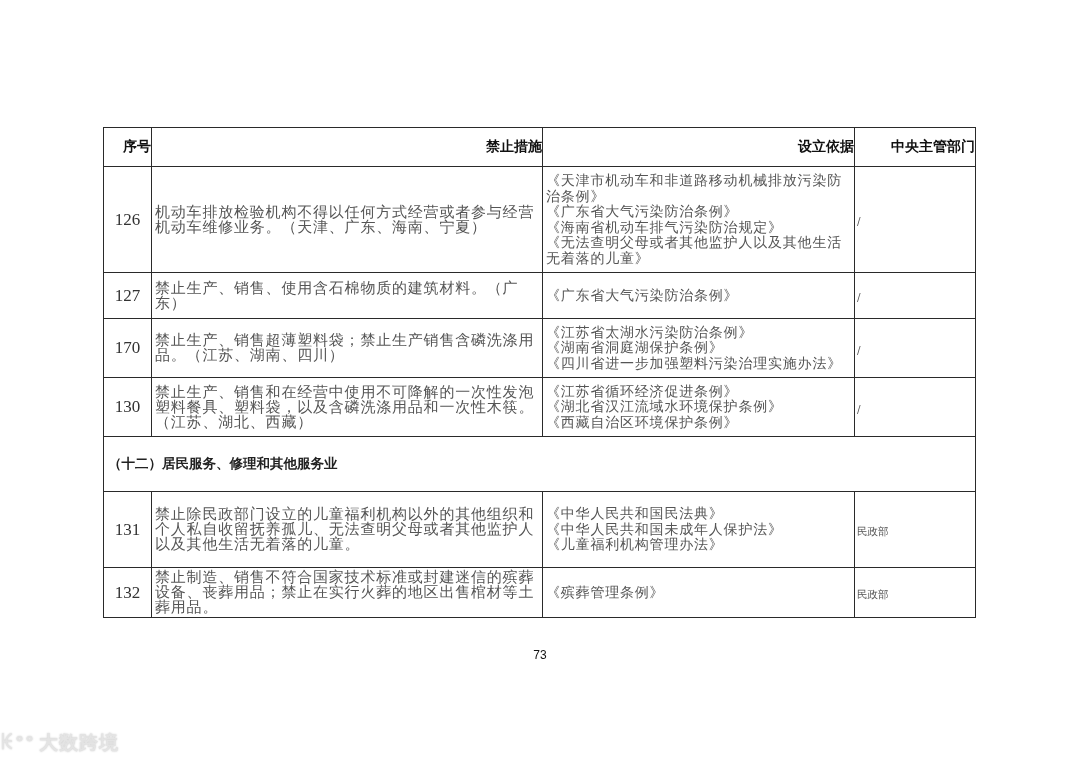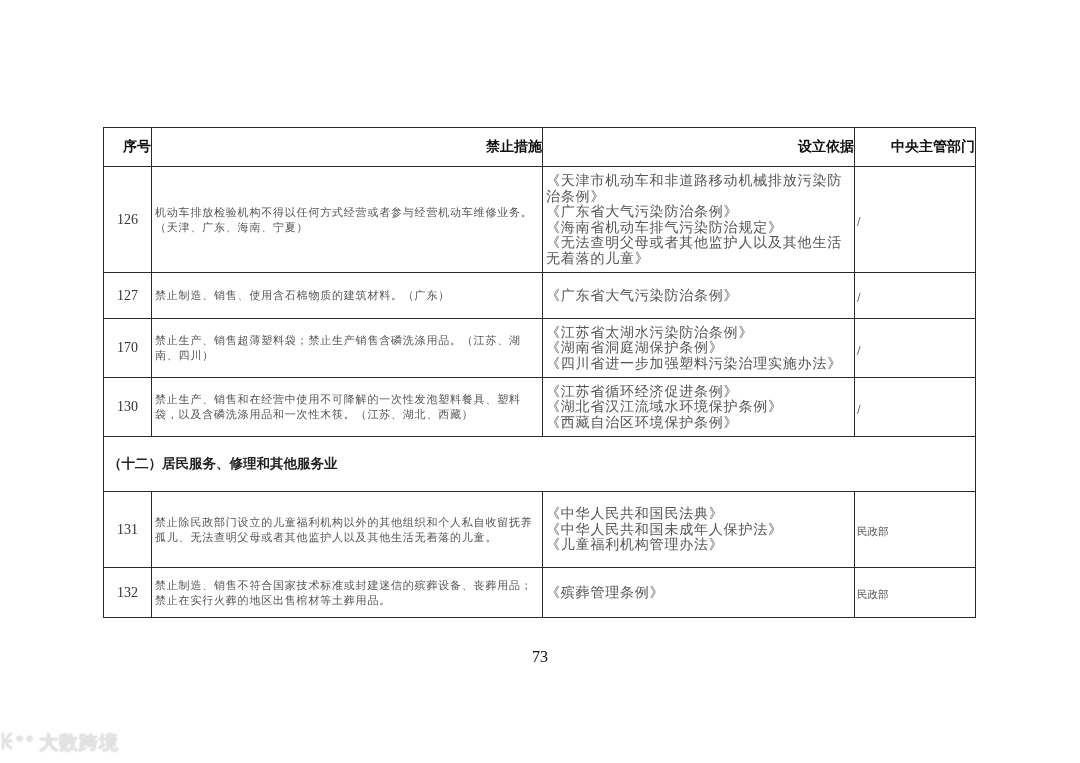--- a/index.html
+++ b/index.html
@@ -10,29 +10,29 @@
   .tbl {
     position: absolute; left: 103px; top: 127px; width: 871px;
     border-collapse: collapse; table-layout: fixed;
   }
   .tbl td, .tbl th {
     border: 1.5px solid #2a2a2a; padding: 0; vertical-align: middle;
   }
   .tbl th {
     font-size: 14px; font-weight: bold; color: #111; text-align: right; height: 38px;
   }
-  .c-no { width: 47px; text-align: center; font-size: 14px; color: #333; font-family: "Liberation Serif", serif; }
+  .c-no { width: 47px; text-align: center; font-size: 17px; color: #333; font-family: "Liberation Serif", serif; }
   .c-measure { width: 390px; }
   .c-basis { width: 311px; }
   .c-dept { width: 120px; }
-  .cell-text { font-size: 11px; line-height: 15px; color: #555; padding: 0 2px 0 3px; letter-spacing: 0.8px; }
+  .cell-text { font-size: 15px; line-height: 15px; color: #555; padding: 0 2px 0 3px; letter-spacing: 0.8px; }
   .basis-line { display: block; font-size: 14px; line-height: 15.5px; color: #555; letter-spacing: 0.8px; padding-left: 3px; }
   .dept-text { font-size: 10.5px; color: #555; padding-left: 2px; }
   .section td { font-size: 13.5px; font-weight: bold; color: #222; padding-left: 4px; font-family: "DejaVu Sans", sans-serif; }
-  .page-num { position: absolute; left: 0; width: 1080px; top: 648px; text-align: center; font-size: 16px; color: #111; font-family: Liberation Serif, serif; }
+  .page-num { position: absolute; left: 0; width: 1080px; top: 648px; text-align: center; font-size: 12px; color: #111; font-family: Liberation Sans, sans-serif; }
   .watermark { position: absolute; left: 0; top: 730px; font-size: 19px; color: #e4e4e4; font-family: "DejaVu Sans", sans-serif; font-weight: bold; letter-spacing: 1px; text-shadow: 0 0 2px #c8c8c8; }
   .watermark .logo { display: inline-block; font-size: 18px; margin-right: 4px; }
 </style>
 </head>
 <body>
 
 <table class="tbl">
   <thead>
     <tr>
       <th class="c-no" style="font-size:14px;color:#111;font-family:'DejaVu Serif',serif;">序号</th>
@@ -53,21 +53,21 @@
         <span class="basis-line">《广东省大气污染防治条例》</span>
         <span class="basis-line">《海南省机动车排气污染防治规定》</span>
         <span class="basis-line">《无法查明父母或者其他监护人以及其他生活无着落的儿童》</span>
       </td>
       <td><span class="dept-text">/</span></td>
     </tr>
 
     <tr style="height:46px;">
       <td class="c-no">127</td>
       <td>
-          <div class="cell-text">禁止制造、销售、使用含石棉物质的建筑材料。（广东）</div>
+          <div class="cell-text">禁止生产、销售、使用含石棉物质的建筑材料。（广东）</div>
         </td>
       <td>
         <span class="basis-line">《广东省大气污染防治条例》</span>
       </td>
       <td><span class="dept-text">/</span></td>
     </tr>
 
 
     <tr style="height:59px;">
       <td class="c-no">170</td>

